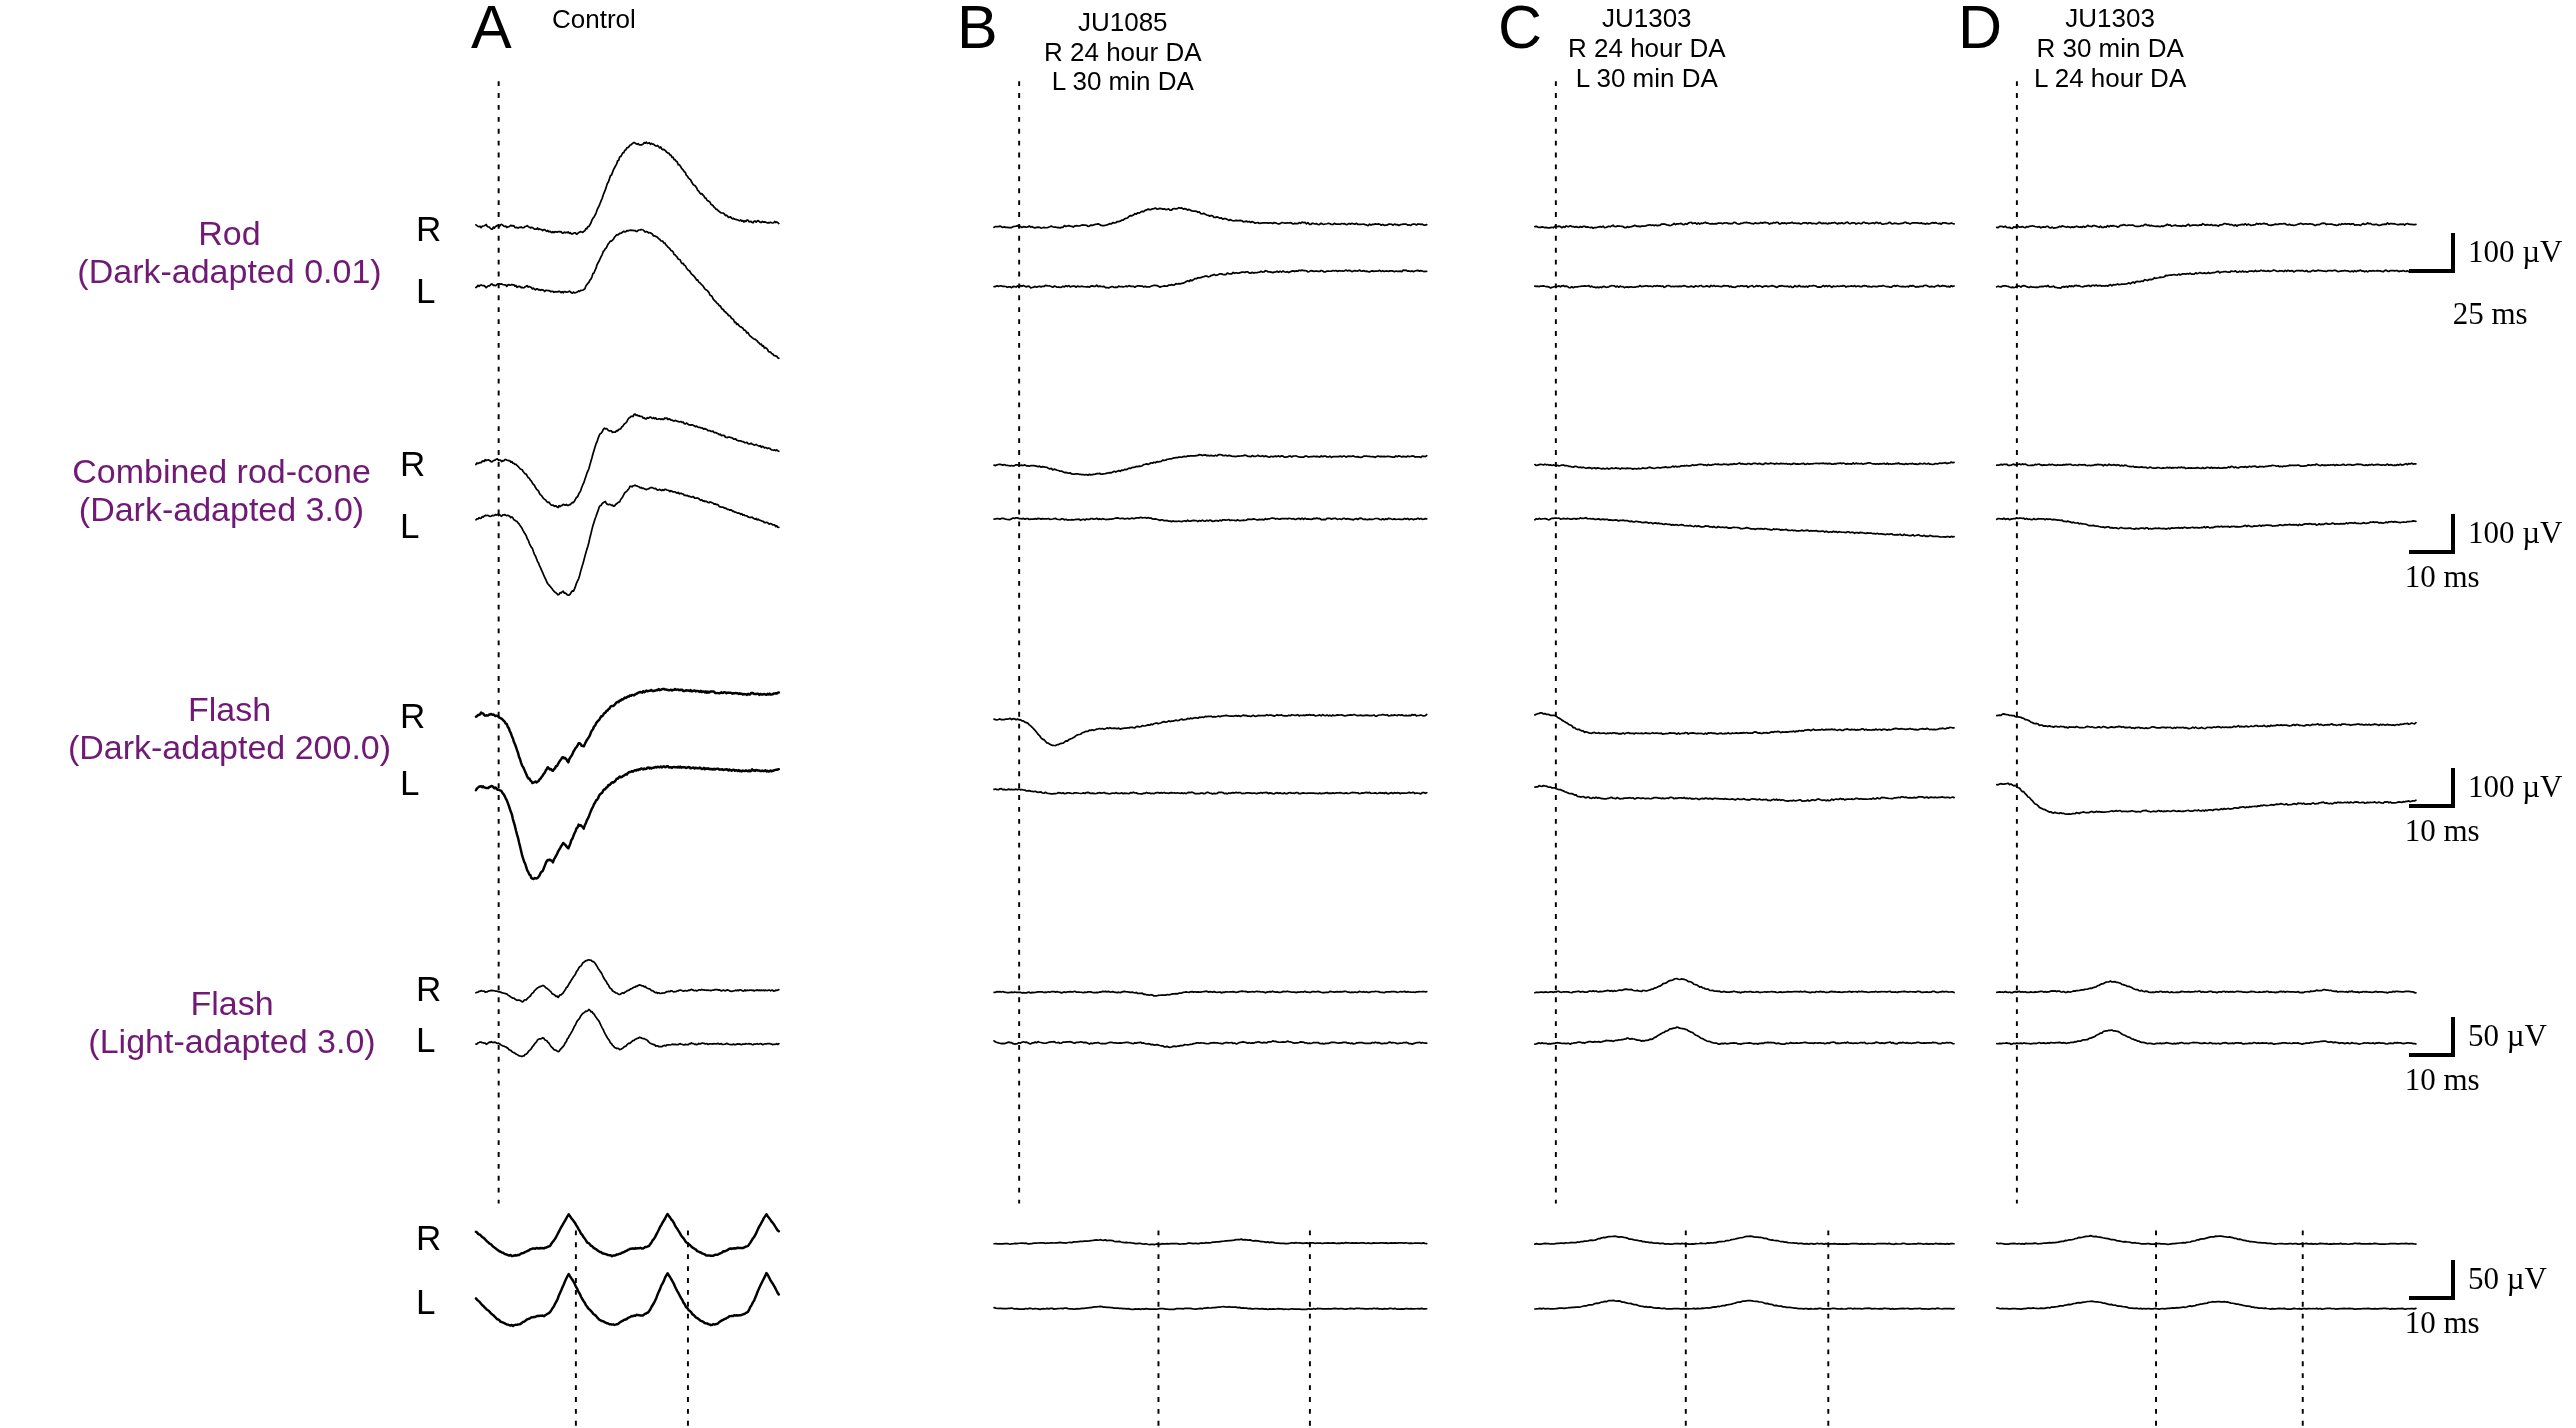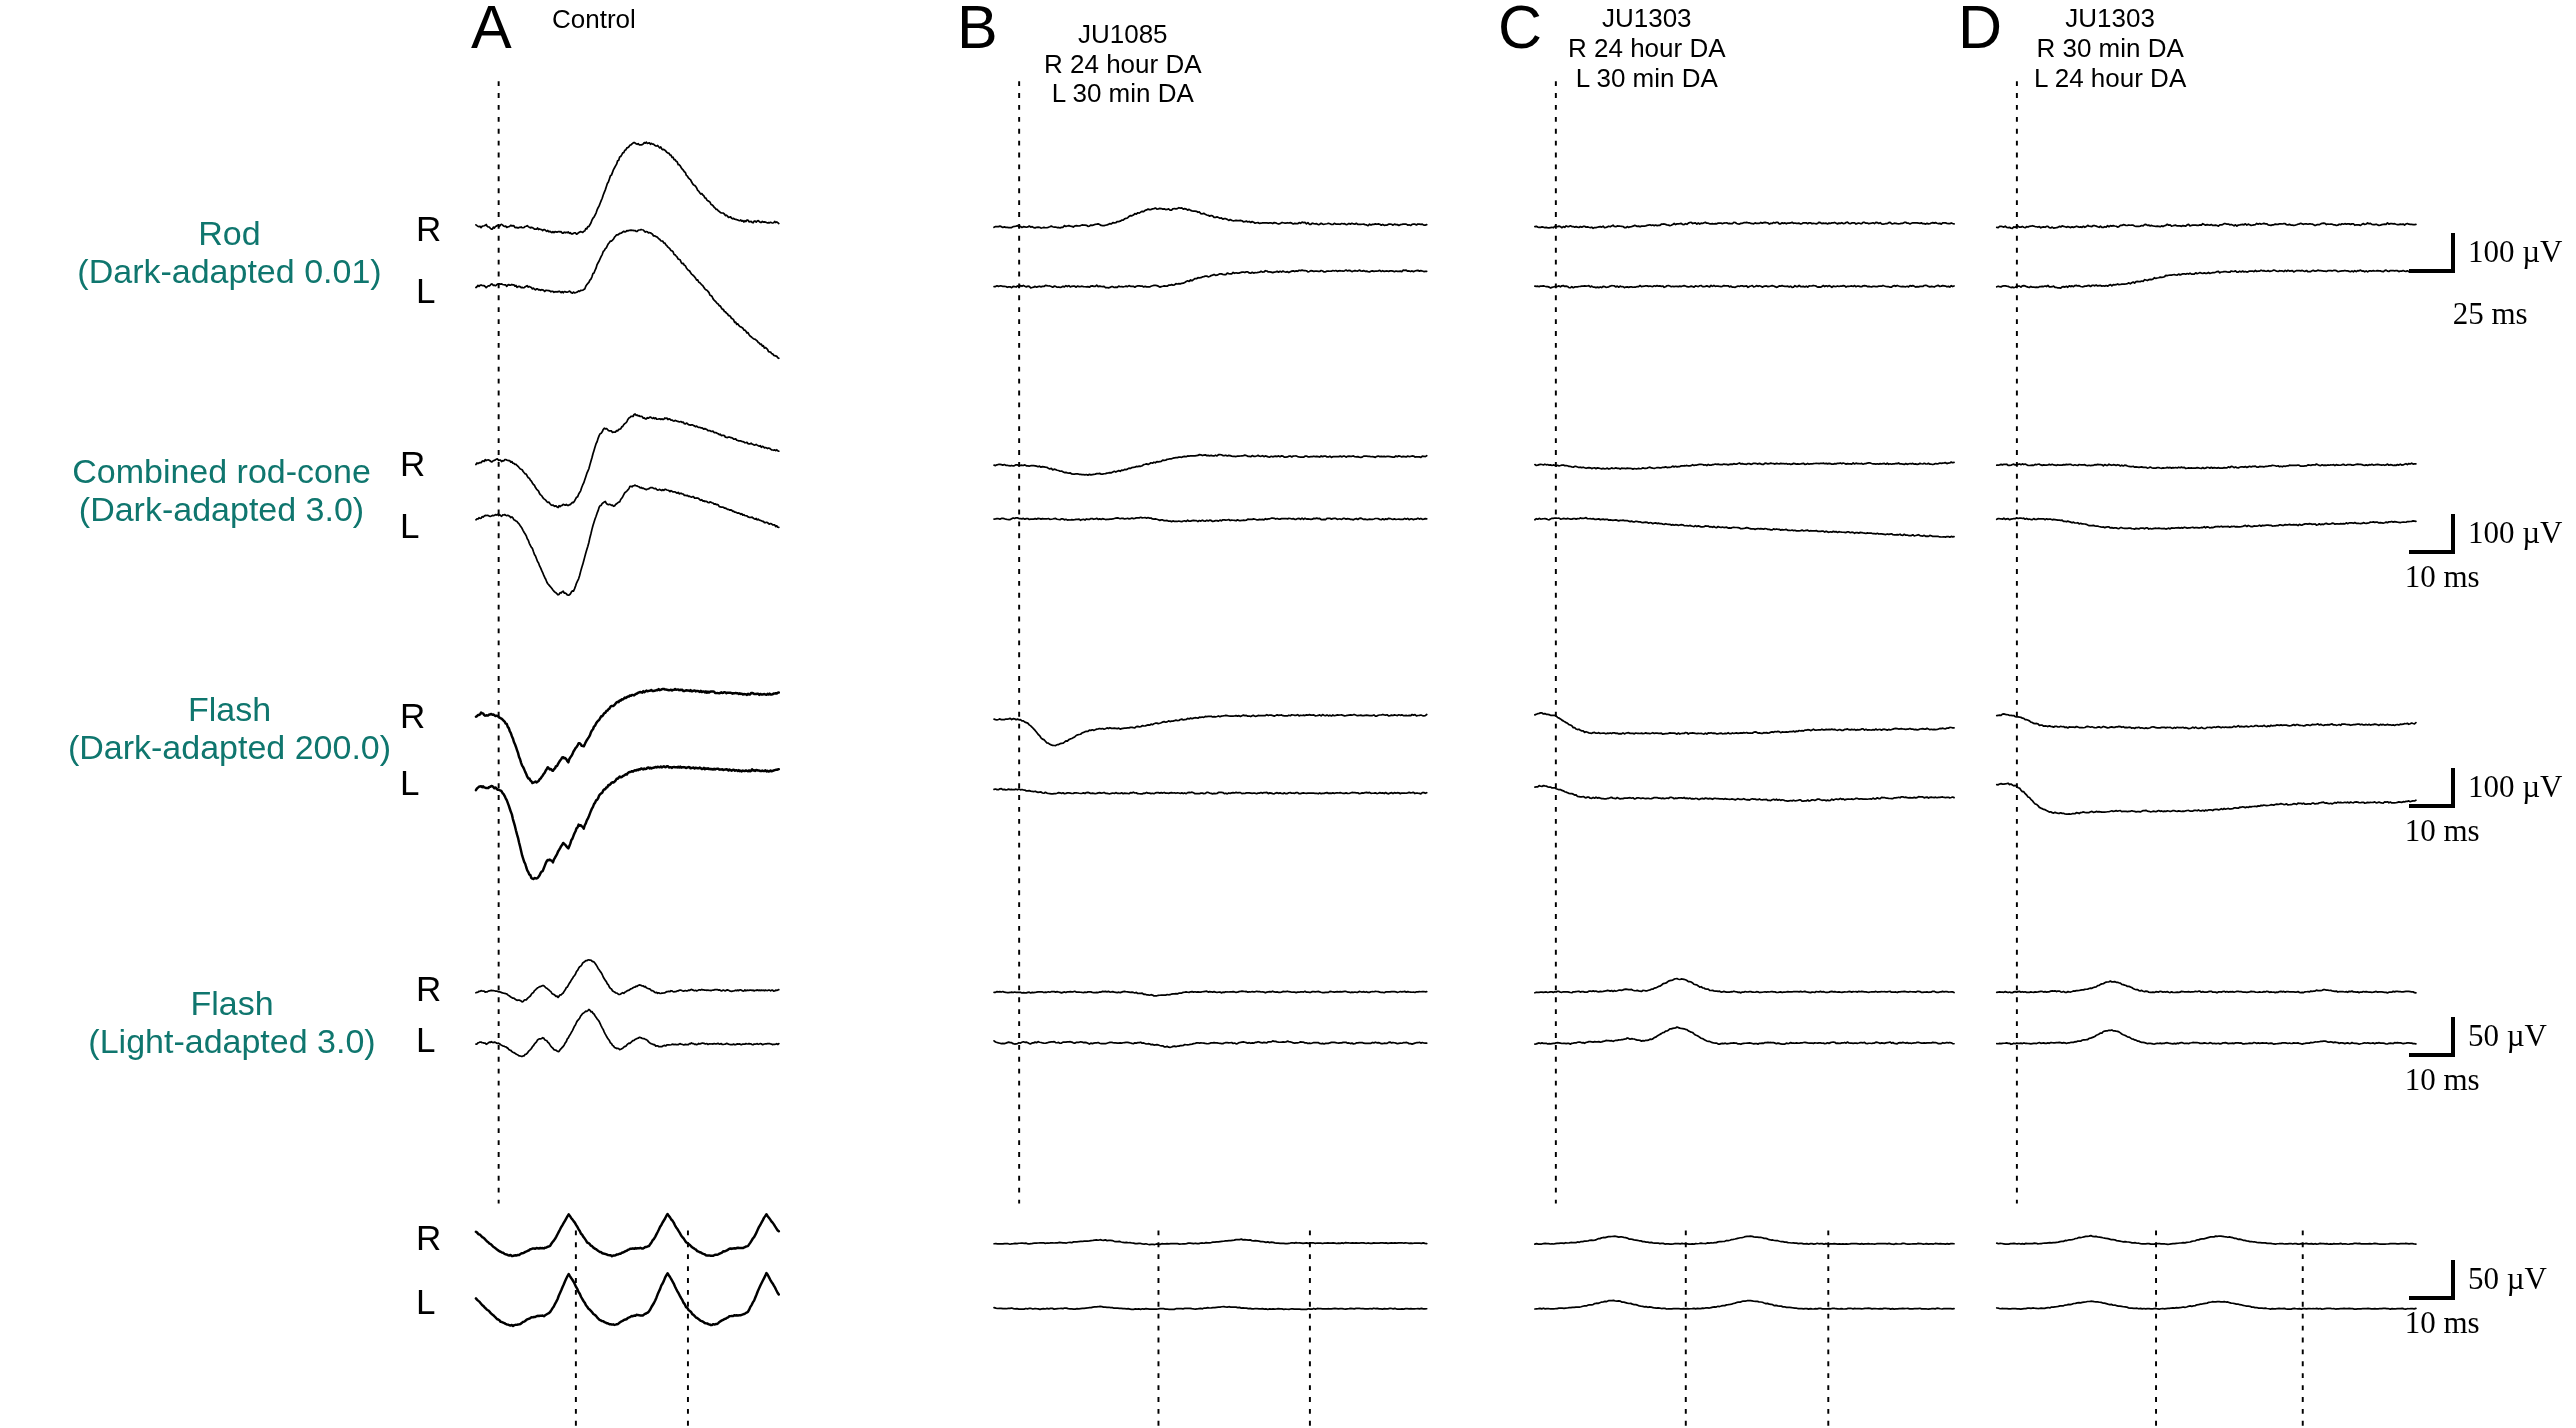--- a/index.html
+++ b/index.html
@@ -18,21 +18,21 @@
   
   .panel-head{
     position:absolute;font-size:26px;line-height:1.14;text-align:center;
     white-space:nowrap;color:#000;
   }
   .panel-head div{display:block;}
 
   
   .row-label{
     position:absolute;text-align:center;font-size:34px;line-height:1.12;
-    color:#0f766e;white-space:nowrap;
+    color:#701a75;white-space:nowrap;
   }
   .row-label div{display:block;}
 
   
   .eye-label{
     position:absolute;font-size:35px;line-height:1;color:#000;
   }
 
   
   .scalebar{position:absolute;font-family:Liberation Serif, serif;}
@@ -54,21 +54,21 @@
 </style>
 </head>
 <body>
 
 <div id="figure">
     <div class="panel-letter" style="left: 471px; top: -3.2px;">A</div>
     <div class="panel-head" style="left: 552px; top: 5.4px;">
       <div>Control</div>
     </div>
     <div class="panel-letter" style="left: 957px; top: -3.2px;">B</div>
-    <div class="panel-head" style="left: 1044px; top: 20px;">
+    <div class="panel-head" style="left: 1044px; top: 8px;">
       <div>JU1085</div>
       <div>R 24 hour DA</div>
       <div>L 30 min DA</div>
     </div>
     <div class="panel-letter" style="left: 1498px; top: -3.2px;">C</div>
     <div class="panel-head" style="left: 1568px; top: 4.3px;">
       <div>JU1303</div>
       <div>R 24 hour DA</div>
       <div>L 30 min DA</div>
     </div>

